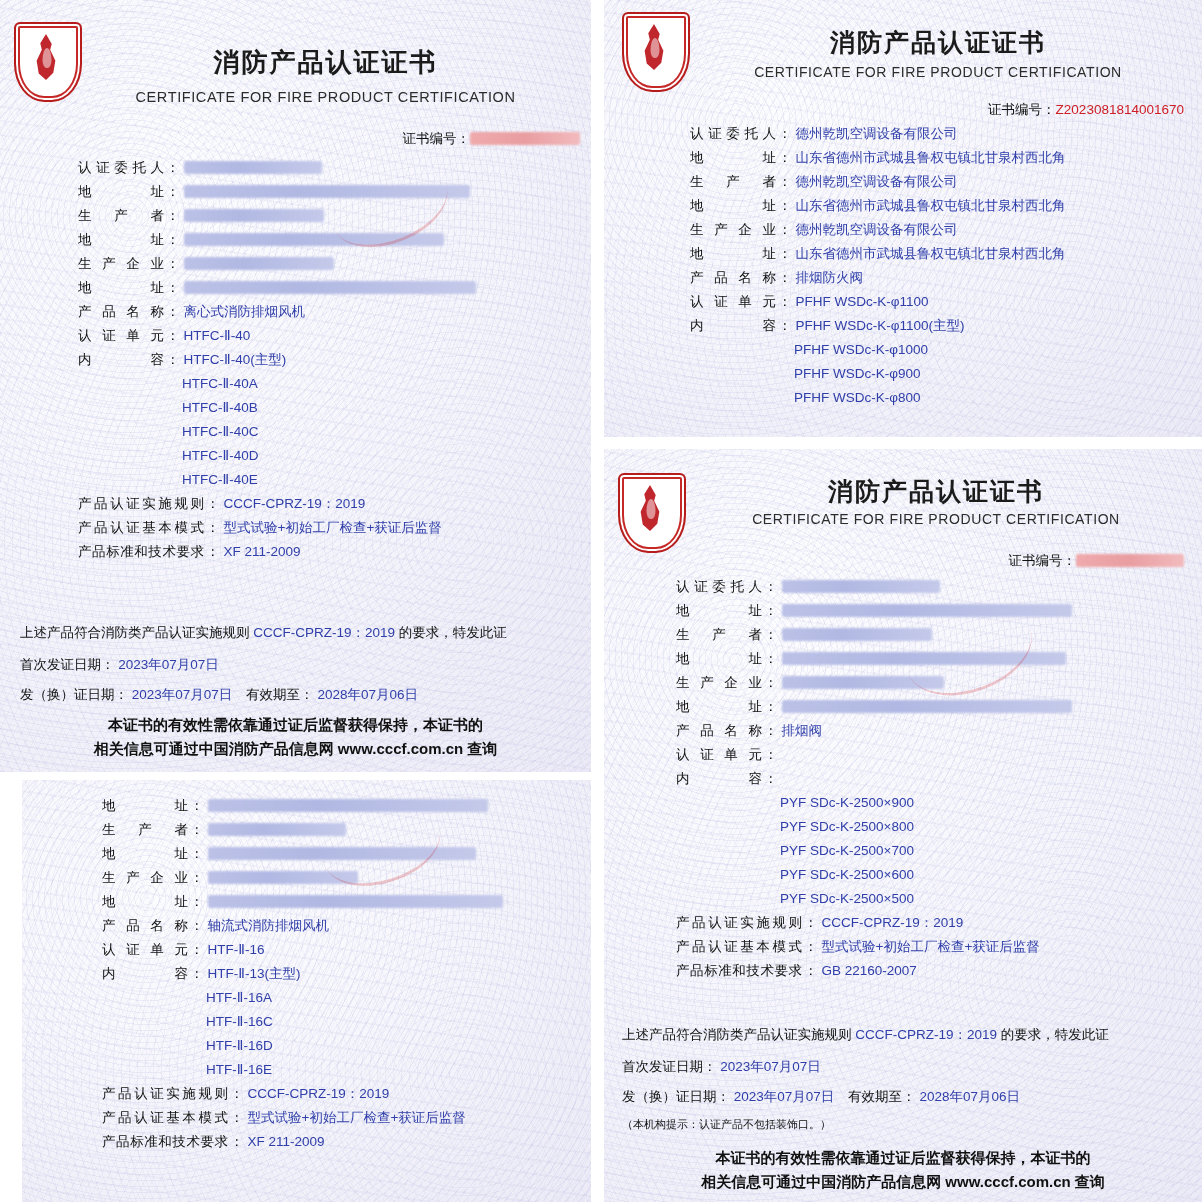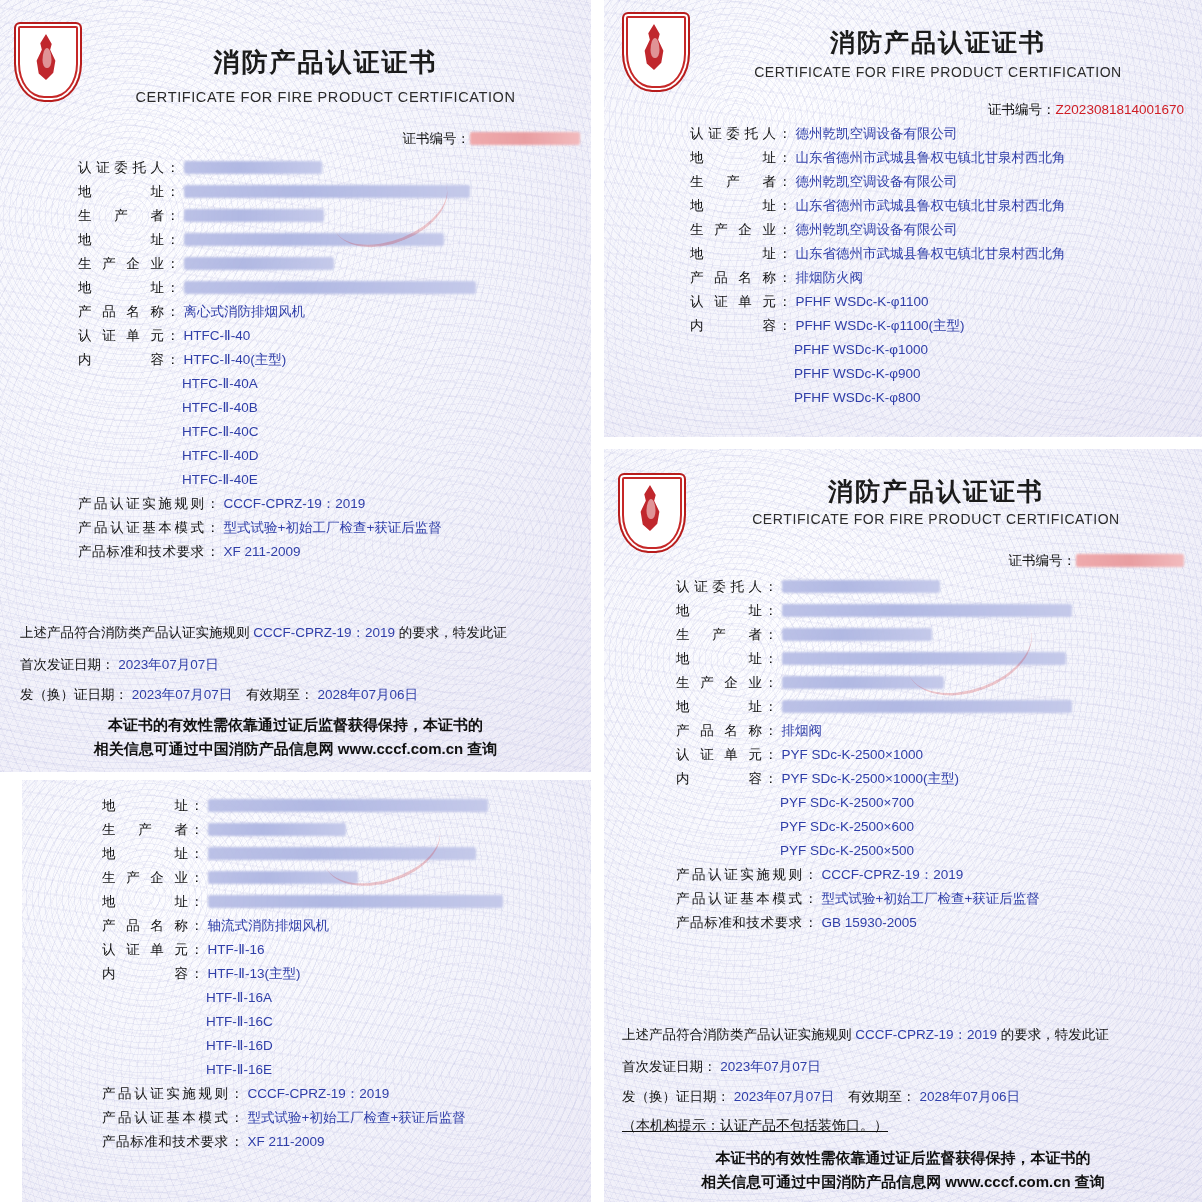--- a/index.html
+++ b/index.html
@@ -448,27 +448,33 @@
         <span class="val"><span class="redact" style="width:290px;"></span></span>
       </div>
       <div class="row">
         <span class="lbl" style="width:86px;">产品名称</span>
         <span class="colon">：</span>
         <span class="val">排烟阀</span>
       </div>
       <div class="row">
         <span class="lbl" style="width:86px;">认证单元</span>
         <span class="colon">：</span>
-        <span class="val">PYF SDc-K-2500×1000</span>
       </div>
       <div class="row">
         <span class="lbl" style="width:86px;">内容</span>
         <span class="colon">：</span>
-        <span class="val">PYF SDc-K-2500×1000(主型)</span>
-      </div>
+      </div>
+      <div class="row">
+          <span style="width:104px;flex:0 0 auto;"></span>
+          <span class="indent-val">PYF SDc-K-2500×900</span>
+        </div>
+      <div class="row">
+          <span style="width:104px;flex:0 0 auto;"></span>
+          <span class="indent-val">PYF SDc-K-2500×800</span>
+        </div>
       <div class="row">
           <span style="width:104px;flex:0 0 auto;"></span>
           <span class="indent-val">PYF SDc-K-2500×700</span>
         </div>
       <div class="row">
           <span style="width:104px;flex:0 0 auto;"></span>
           <span class="indent-val">PYF SDc-K-2500×600</span>
         </div>
       <div class="row">
           <span style="width:104px;flex:0 0 auto;"></span>
@@ -481,40 +487,40 @@
         <span class="val">CCCF-CPRZ-19：2019</span>
       </div>
       <div class="row">
         <span class="lbl" style="width:126px;">产品认证基本模式</span>
         <span class="colon">：</span>
         <span class="val">型式试验+初始工厂检查+获证后监督</span>
       </div>
       <div class="row">
         <span class="lbl" style="width:126px;">产品标准和技术要求</span>
         <span class="colon">：</span>
-        <span class="val">GB 15930-2005</span>
+        <span class="val">GB 22160-2007</span>
       </div>
     </div>
 
     <div class="center-line" style="position:absolute;left:18px;right:18px;top:577px;font-size:13.5px;">
       <span>上述产品符合消防类产品认证实施规则</span>
       <span class="blue">CCCF-CPRZ-19：2019</span>
       <span>的要求，特发此证</span>
     </div>
     <div class="center-line" style="position:absolute;left:18px;right:18px;top:609px;font-size:13.5px;">
       <span>首次发证日期：</span>
       <span class="blue">2023年07月07日</span>
     </div>
     <div class="center-line" style="position:absolute;left:18px;right:18px;top:639px;font-size:13.5px;">
       <span>发（换）证日期：</span>
       <span class="blue">2023年07月07日</span>
       <span style="margin-left:10px;">有效期至：</span>
       <span class="blue">2028年07月06日</span>
     </div>
-    <div class="center-line" style="position:absolute;left:18px;right:18px;top:668px;font-size:14px;text-decoration:underline;">（本机构提示：认证产品不包括装饰口。）</div>
+    <div class="center-line" style="position:absolute;left:18px;right:18px;top:668px;font-size:11px;">（本机构提示：认证产品不包括装饰口。）</div>
 
     <div class="footer-bold" style="position:absolute;left:14px;right:14px;top:700px;font-size:15px;">本证书的有效性需依靠通过证后监督获得保持，本证书的</div>
     <div class="footer-bold" style="position:absolute;left:14px;right:14px;top:724px;font-size:15px;">
       <span>相关信息可通过中国消防产品信息网</span>
       <span>www.cccf.com.cn</span>
       <span>查询</span>
     </div>
 
     <div class="stamp-arc" style="left:300px;top:160px;width:130px;height:80px;transform:rotate(-20deg);"></div>
   </div>

